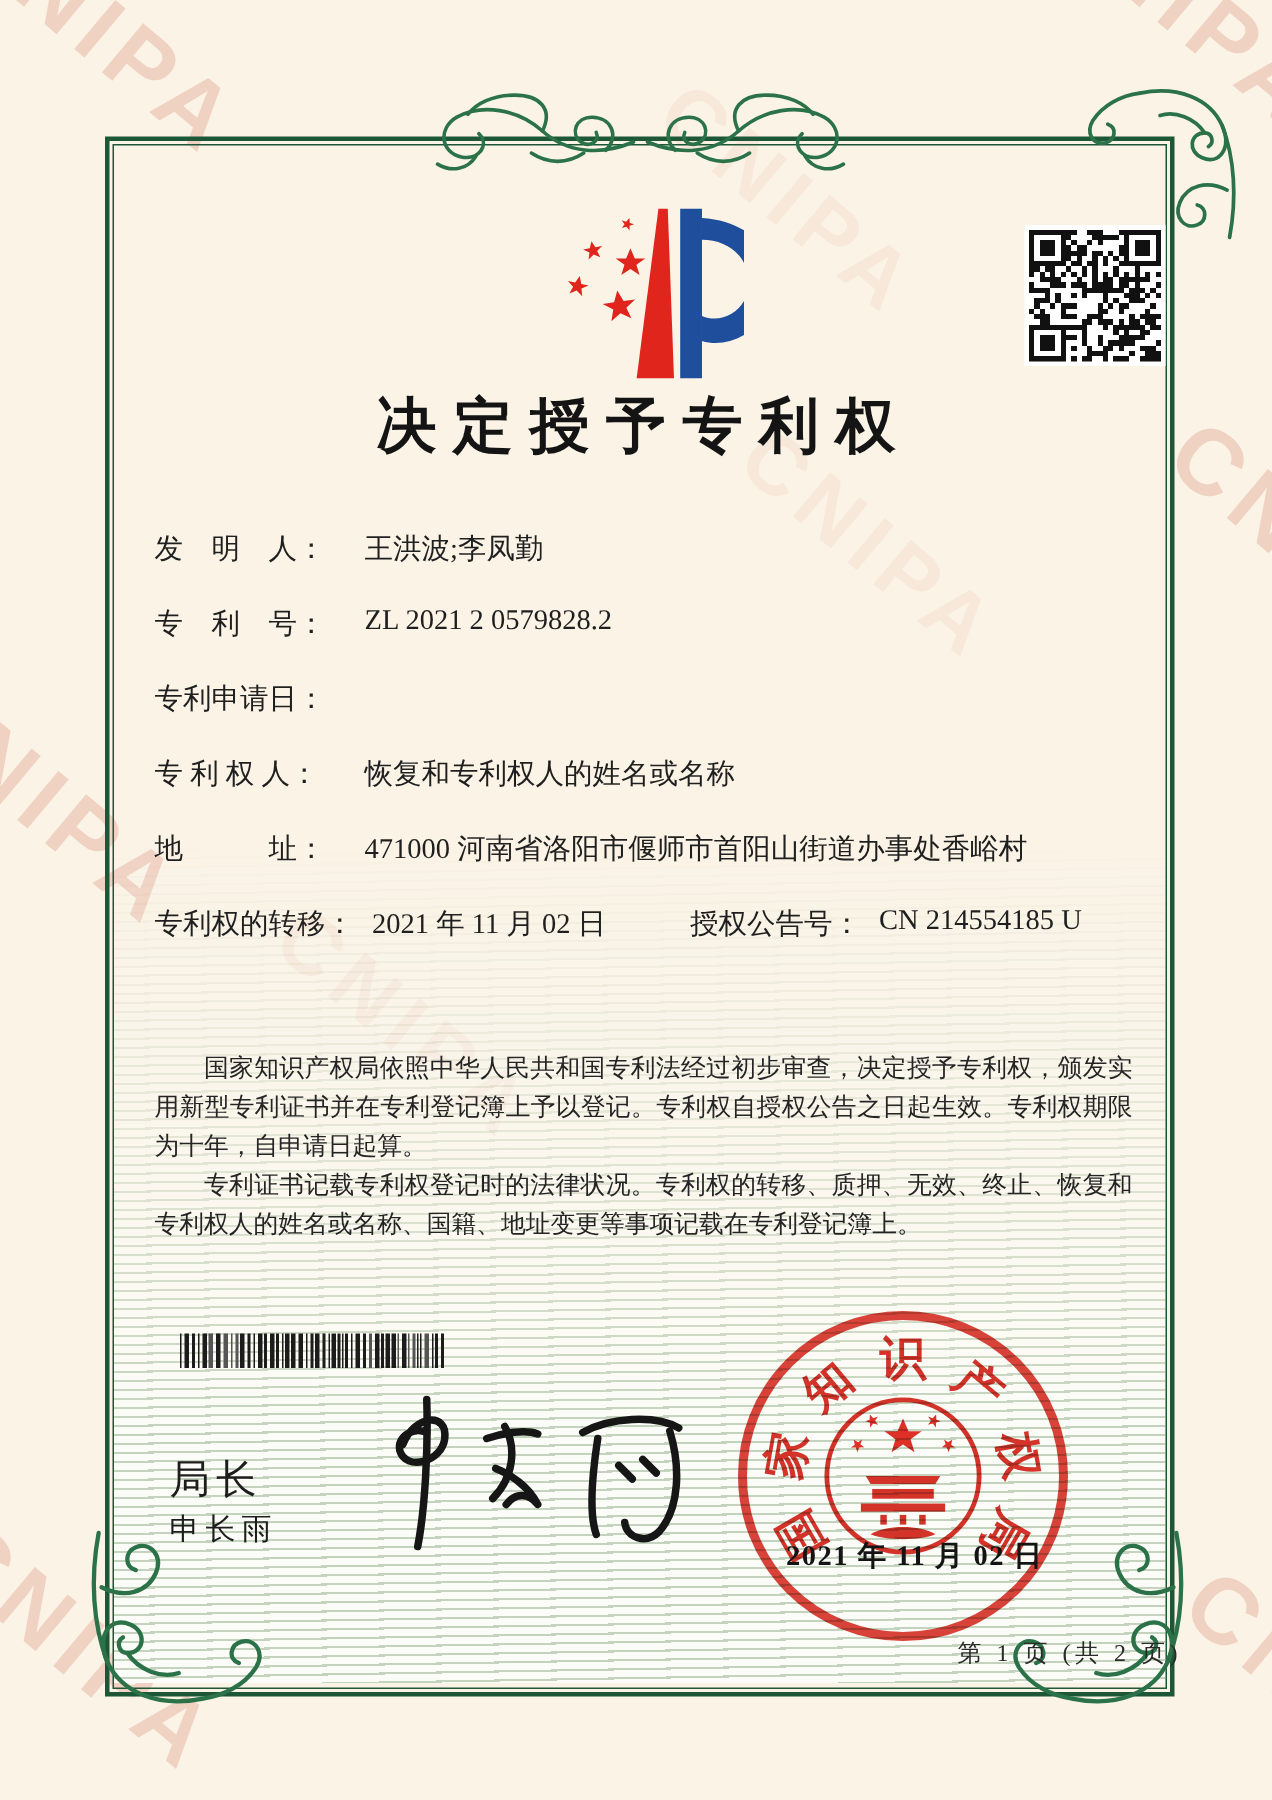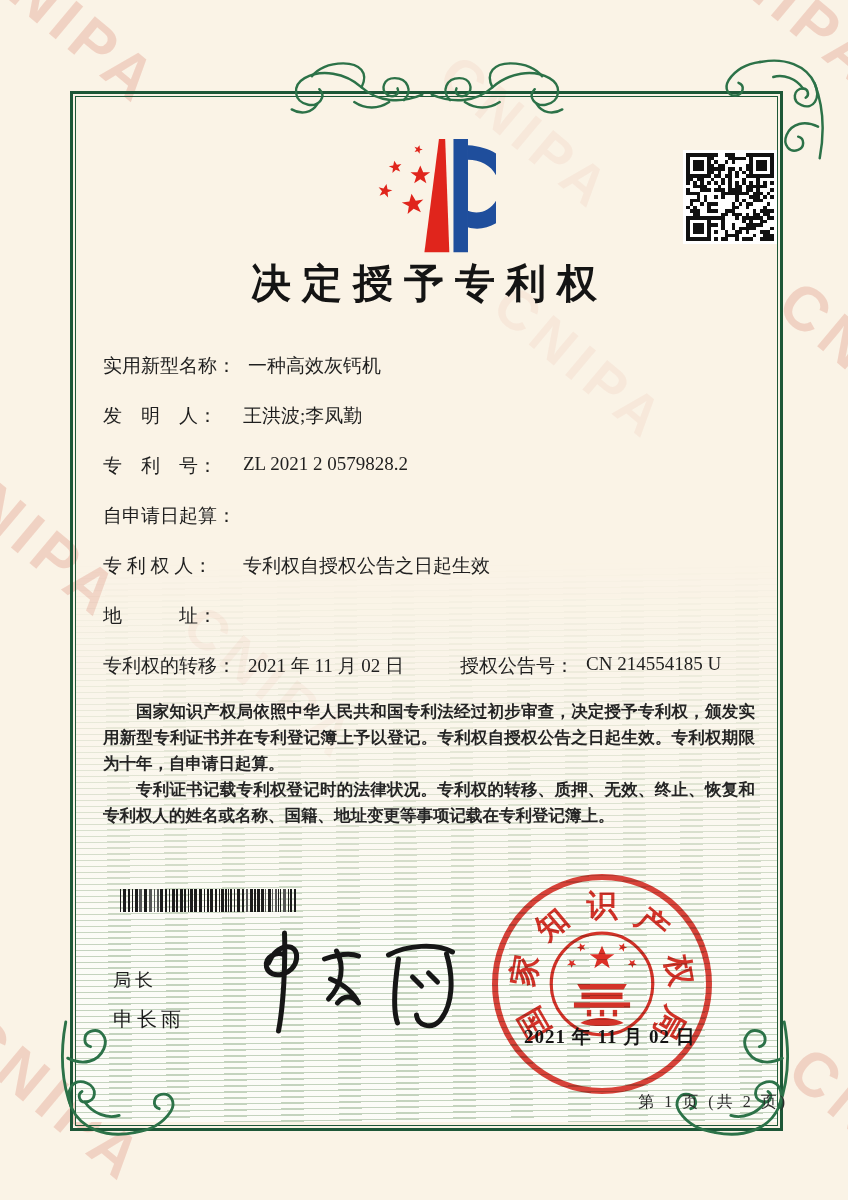--- a/index.html
+++ b/index.html
@@ -46,26 +46,26 @@
     font-size:40px;font-weight:bold;letter-spacing:11px;text-indent:11px;color:#141414;
   }
   
   .rows{position:absolute;left:103px;top:353px;width:660px;}
   .frow{height:50px;font-size:19px;display:flex;align-items:flex-start;color:#1f1f1f;}
   .flabel{white-space:pre;min-width:128px;}
   .fvalue{margin-left:12px;white-space:pre;}
   .flabel2{white-space:pre;margin-left:56px;}
   
   .paras{position:absolute;left:103px;top:699px;width:652px;font-size:16.5px;line-height:26px;text-align:justify;color:#242424;}
-  .paras p{margin:0;text-indent:2em;font-weight:bold;}
+  .paras p{margin:0;text-indent:2em;}
   
   .barcode{position:absolute;left:120px;top:889px;width:220px;height:23px;font-size:0;}
   .barcode i{display:inline-block;height:100%;background:#1c1c1c;vertical-align:top;}
   
-  .signer-title{position:absolute;left:113px;top:968px;font-size:18px;letter-spacing:4px;color:#1d1d1d;}
+  .signer-title{position:absolute;left:113px;top:968px;font-size:27px;letter-spacing:4px;color:#1d1d1d;}
   .signer-name{position:absolute;left:113px;top:1006px;font-size:20px;letter-spacing:4px;color:#1d1d1d;}
   .signature{position:absolute;left:238px;top:925px;width:235px;height:115px;}
   .signature svg{width:100%;height:100%;display:block;}
   .signature path{fill:none;stroke:#161616;stroke-width:5;stroke-linecap:round;stroke-linejoin:round;}
   
   .seal{
     position:absolute;left:492px;top:874px;width:220px;height:220px;
     border:6px solid rgba(214,40,30,.92);border-radius:50%;box-sizing:border-box;
     mix-blend-mode:multiply;opacity:.95;
   }
@@ -514,40 +514,37 @@
           <rect x="23" y="24" width="1" height="1"></rect>
           <rect x="24" y="24" width="1" height="1"></rect>
         </g>
       </svg>
     </div>
 
   <div class="title">决定授予专利权</div>
 
   <div class="rows">
     <div class="frow">
-      <span class="flabel">实用新型名称：</span>
-      <span class="fvalue">一种高效灰钙机</span>
-    </div>
-    <div class="frow">
       <span class="flabel">发　明　人：</span>
       <span class="fvalue">王洪波;李凤勤</span>
     </div>
     <div class="frow">
       <span class="flabel">专　利　号：</span>
       <span class="fvalue">ZL 2021 2 0579828.2</span>
     </div>
     <div class="frow">
-      <span class="flabel">自申请日起算：</span>
+      <span class="flabel">专利申请日：</span>
     </div>
     <div class="frow">
       <span class="flabel">专 利 权 人：</span>
-      <span class="fvalue">专利权自授权公告之日起生效</span>
+      <span class="fvalue">恢复和专利权人的姓名或名称</span>
     </div>
     <div class="frow">
       <span class="flabel">地　　　址：</span>
+      <span class="fvalue">471000 河南省洛阳市偃师市首阳山街道办事处香峪村</span>
     </div>
     <div class="frow">
       <span class="flabel">专利权的转移：</span>
       <span class="fvalue">2021 年 11 月 02 日</span>
       <span class="flabel2">授权公告号：</span>
       <span class="fvalue">CN 214554185 U</span>
     </div>
   </div>
 
   <div class="paras">

